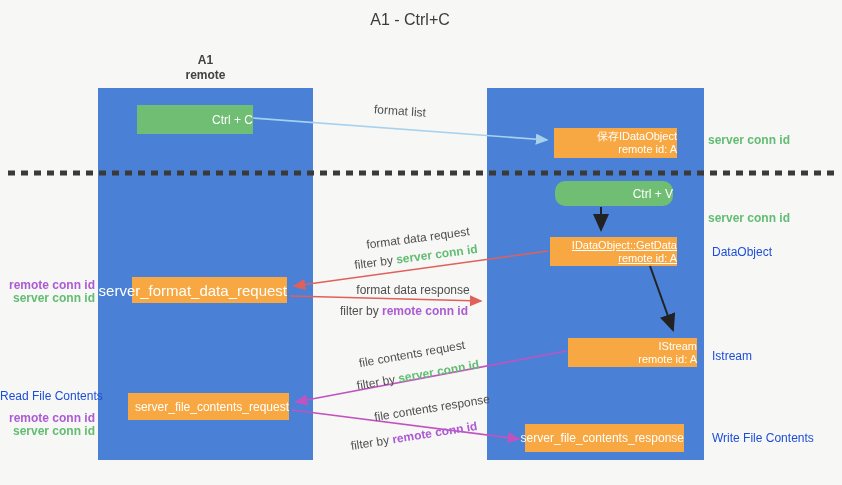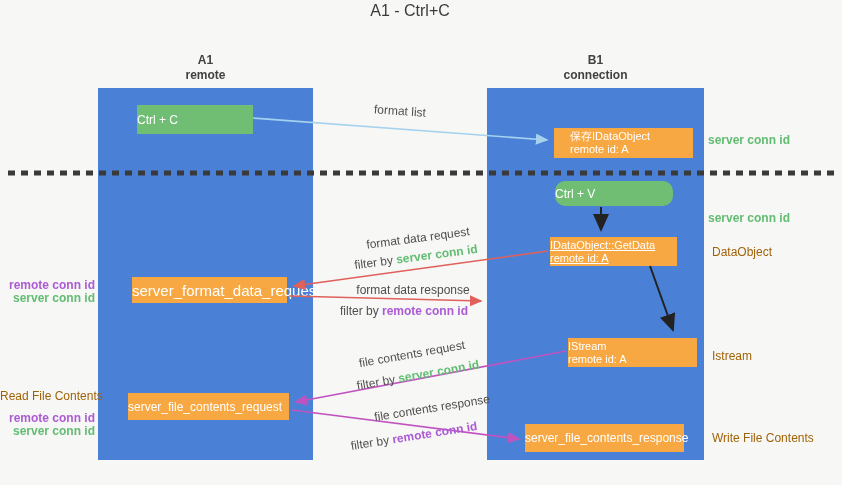--- a/index.html
+++ b/index.html
@@ -8,39 +8,39 @@
     position:relative;width:842px;height:485px;background:#f7f7f6;
     overflow:hidden;color:#3f3f3f;
   }
   .arrow-layer{position:absolute;left:0;top:0;width:842px;height:485px;pointer-events:none;z-index:5;}
   .lane{position:absolute;top:88px;height:372px;background:#4a81d7;z-index:1;}
   .lane-left{left:98px;width:215px;}
   .lane-right{left:487px;width:217px;}
   .lane-header{position:absolute;top:53px;text-align:center;font-size:12px;line-height:15px;color:#424242;z-index:2;font-weight:bold;}
   .lane-header.lh-left{left:98px;width:215px;}
   .lane-header.lh-right{left:487px;width:217px;}
-  .title{position:absolute;left:330px;top:1px;width:160px;text-align:center;font-size:16px;line-height:20px;color:#3b3b3b;z-index:2;}
+  .title{position:absolute;left:330px;top:10px;width:160px;text-align:center;font-size:16px;line-height:20px;color:#3b3b3b;z-index:2;}
   .node{
-    position:absolute;display:flex;flex-direction:column;align-items:flex-start;justify-content:center;
+    position:absolute;display:flex;flex-direction:column;align-items:flex-end;justify-content:center;
     color:#fff;text-align:center;z-index:3;
   }
   .node-green{background:#6fbe73;}
   .node-orange{background:#f8a842;}
   .n-ctrlc{left:137px;top:105px;width:116px;height:29px;font-size:12px;}
   .n-ctrlv{left:555px;top:181px;width:118px;height:25px;font-size:12px;border-radius:10px;}
-  .n-save{left:554px;top:128px;width:123px;height:30px;font-size:11px;line-height:13px;padding-left:16px;}
+  .n-save{left:554px;top:128px;width:123px;height:30px;font-size:11px;line-height:13px;}
   .n-getdata{left:550px;top:237px;width:127px;height:29px;font-size:11px;line-height:13px;text-decoration:underline;}
   .n-istream{left:568px;top:338px;width:129px;height:29px;font-size:11px;line-height:13px;}
   .n-fmtreq{left:132px;top:277px;width:155px;height:26px;font-size:15px;}
   .n-fmtresp{left:487px;top:290px;width:157px;height:26px;font-size:12px;}
   .n-filereq{left:128px;top:393px;width:161px;height:27px;font-size:12px;}
   .n-fileresp{left:525px;top:424px;width:159px;height:28px;font-size:12px;}
   .ann{position:absolute;font-size:12px;z-index:6;white-space:nowrap;}
   .ann-right{left:708px;}
-  .ann-gray{color:#a16207;}
+  .ann-gray{color:#1d4ed8;}
   .green-b{color:#62bd72;font-weight:bold;}
   .purple-b{color:#ac5bd4;font-weight:bold;}
   .left-group{position:absolute;left:0;width:95px;text-align:right;font-size:12px;line-height:13px;z-index:6;white-space:nowrap;}
   .flow-label{position:absolute;font-size:12px;color:#4f4f4f;text-align:center;z-index:6;white-space:nowrap;}
 </style>
 </head>
 <body>
 
 <div class="canvas">
 
@@ -72,24 +72,20 @@
     <line x1="292" y1="410" x2="519" y2="439" stroke="#c153c1" stroke-width="1.6" marker-end="url(#ah-mag)"></line>
   </svg>
 
   <div class="title">
     <div>A1 - Ctrl+C</div>
   </div>
 
   <div class="lane-header lh-left">
     <div>A1</div>
     <div>remote</div>
-  </div>
-  <div class="lane-header lh-right">
-    <div>B1</div>
-    <div>connection</div>
   </div>
 
   <div class="node node-green n-ctrlc">
     <span>Ctrl + C</span>
   </div>
 
   <div class="node node-orange n-save">
     <span>保存IDataObject</span>
     <span>remote id: A</span>
   </div>

